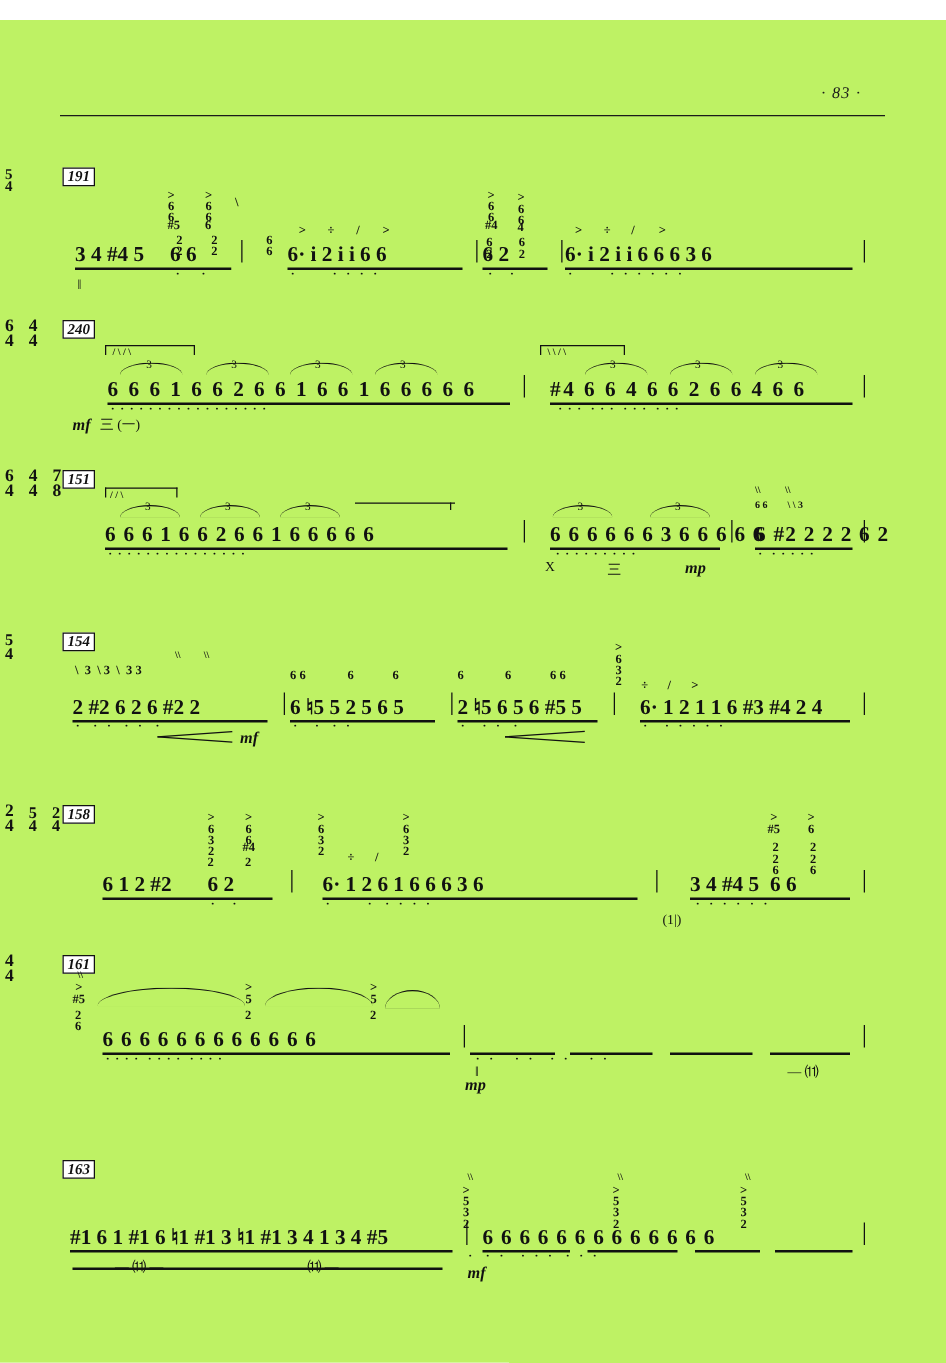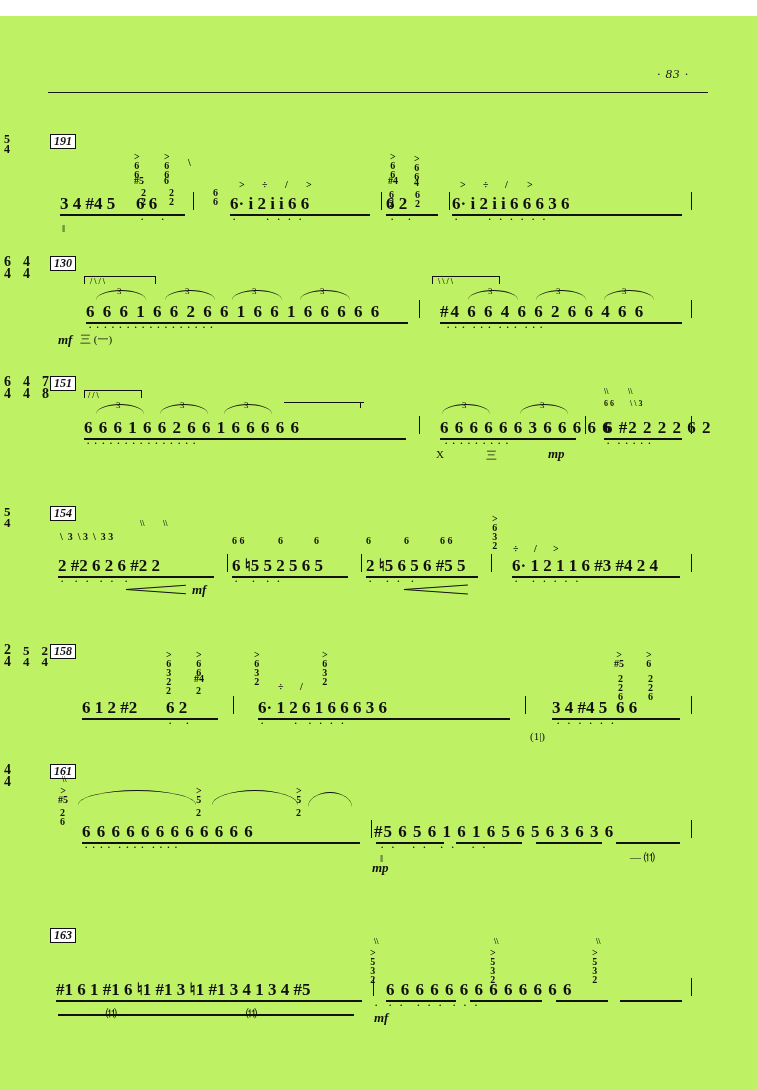--- a/index.html
+++ b/index.html
@@ -216,21 +216,21 @@
 
     <div class="dotrow" style="left:140px;top:82px;">·&nbsp;&nbsp;&nbsp;&nbsp;&nbsp;·</div>
     <div class="dotrow" style="left:232px;top:82px;">·&nbsp;&nbsp;&nbsp;&nbsp;&nbsp;&nbsp;&nbsp;&nbsp;&nbsp;·&nbsp;&nbsp;·&nbsp;&nbsp;·&nbsp;&nbsp;·</div>
     <div class="dotrow" style="left:390px;top:82px;">·&nbsp;&nbsp;&nbsp;&nbsp;·</div>
     <div class="dotrow" style="left:454px;top:82px;">·&nbsp;&nbsp;&nbsp;&nbsp;&nbsp;&nbsp;&nbsp;&nbsp;&nbsp;·&nbsp;&nbsp;·&nbsp;&nbsp;·&nbsp;&nbsp;·&nbsp;&nbsp;·&nbsp;&nbsp;·</div>
 
     <div class="cn" style="left:62px;top:88px;">‖</div>
   </div>
 
   <div class="system" style="top:240px;height:110px;">
-    <div class="measure-label" style="left:50px;top:0px;">130</div>
+    <div class="measure-label" style="left:50px;top:0px;">240</div>
 
     <div class="bracket" style="left:84px;top:20px;width:70px;"></div>
     <div class="above small" style="left:90px;top:22px;">/ \ /  \</div>
     <div class="bracket" style="left:432px;top:20px;width:66px;"></div>
     <div class="above small" style="left:438px;top:22px;">\ \ / \</div>
 
     <div class="trip" style="left:117px;top:30px;">3</div>
     <div class="trip" style="left:185px;top:30px;">3</div>
     <div class="trip" style="left:252px;top:30px;">3</div>
     <div class="trip" style="left:320px;top:30px;">3</div>
@@ -424,21 +424,20 @@
     <div class="above" style="left:296px;top:22px;">&gt;<br>5</div>
     <div class="above" style="left:296px;top:44px;">2</div>
 
     <div class="slur" style="left:78px;top:26px;width:118px;height:14px;"></div>
     <div class="slur" style="left:212px;top:26px;width:86px;height:14px;"></div>
     <div class="slur" style="left:308px;top:28px;width:44px;height:14px;"></div>
 
     <div class="timesig" style="left:58px;top:56px;font-size:14px;line-height:12px;"><span class="num">4</span><span class="den">4</span></div>
 
     <div class="notes" style="left:82px;top:58px;letter-spacing:1px;">6 6 6 6  6 6 6 6  6 6 6 6</div>
-    <div class="notes" style="left:374px;top:58px;letter-spacing:1px;">#5 6 5 6  1 6 1 6  5 6 5 6  3 6 3 6</div>
 
     <div class="bar" style="position:absolute;left:366px;top:56px;"></div>
     <div class="bar" style="position:absolute;left:686px;top:56px;"></div>
 
     <div class="beam" style="left:82px;top:78px;width:278px;"></div>
     <div class="beam" style="left:376px;top:78px;width:68px;"></div>
     <div class="beam" style="left:456px;top:78px;width:66px;"></div>
     <div class="beam" style="left:536px;top:78px;width:66px;"></div>
     <div class="beam" style="left:616px;top:78px;width:64px;"></div>
 

